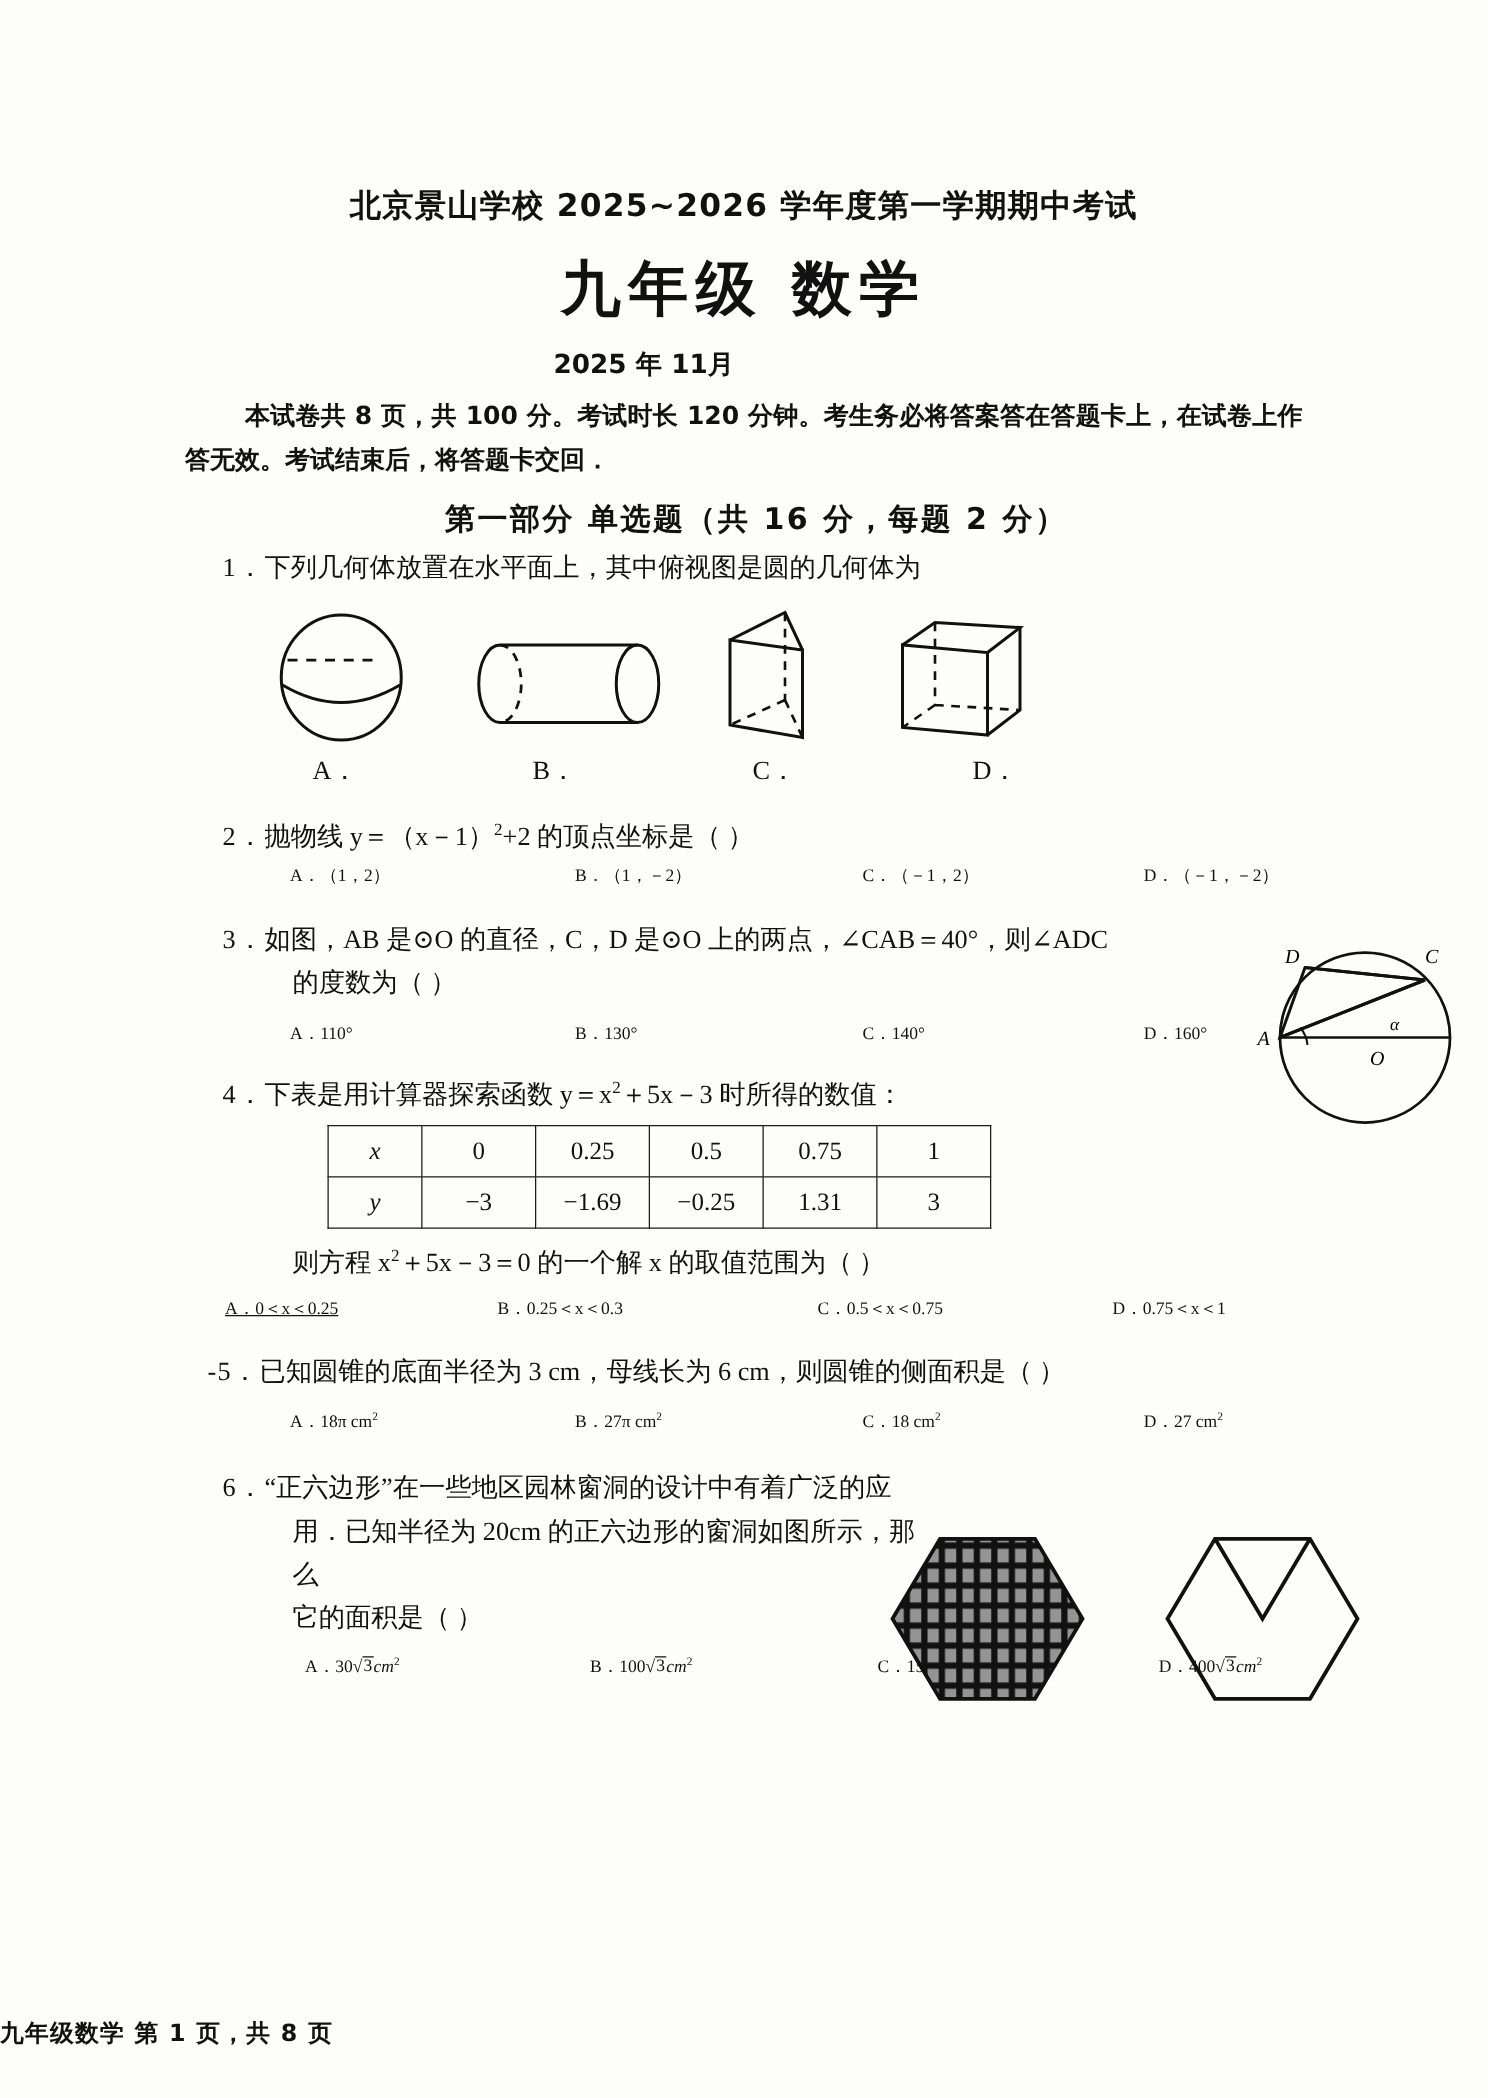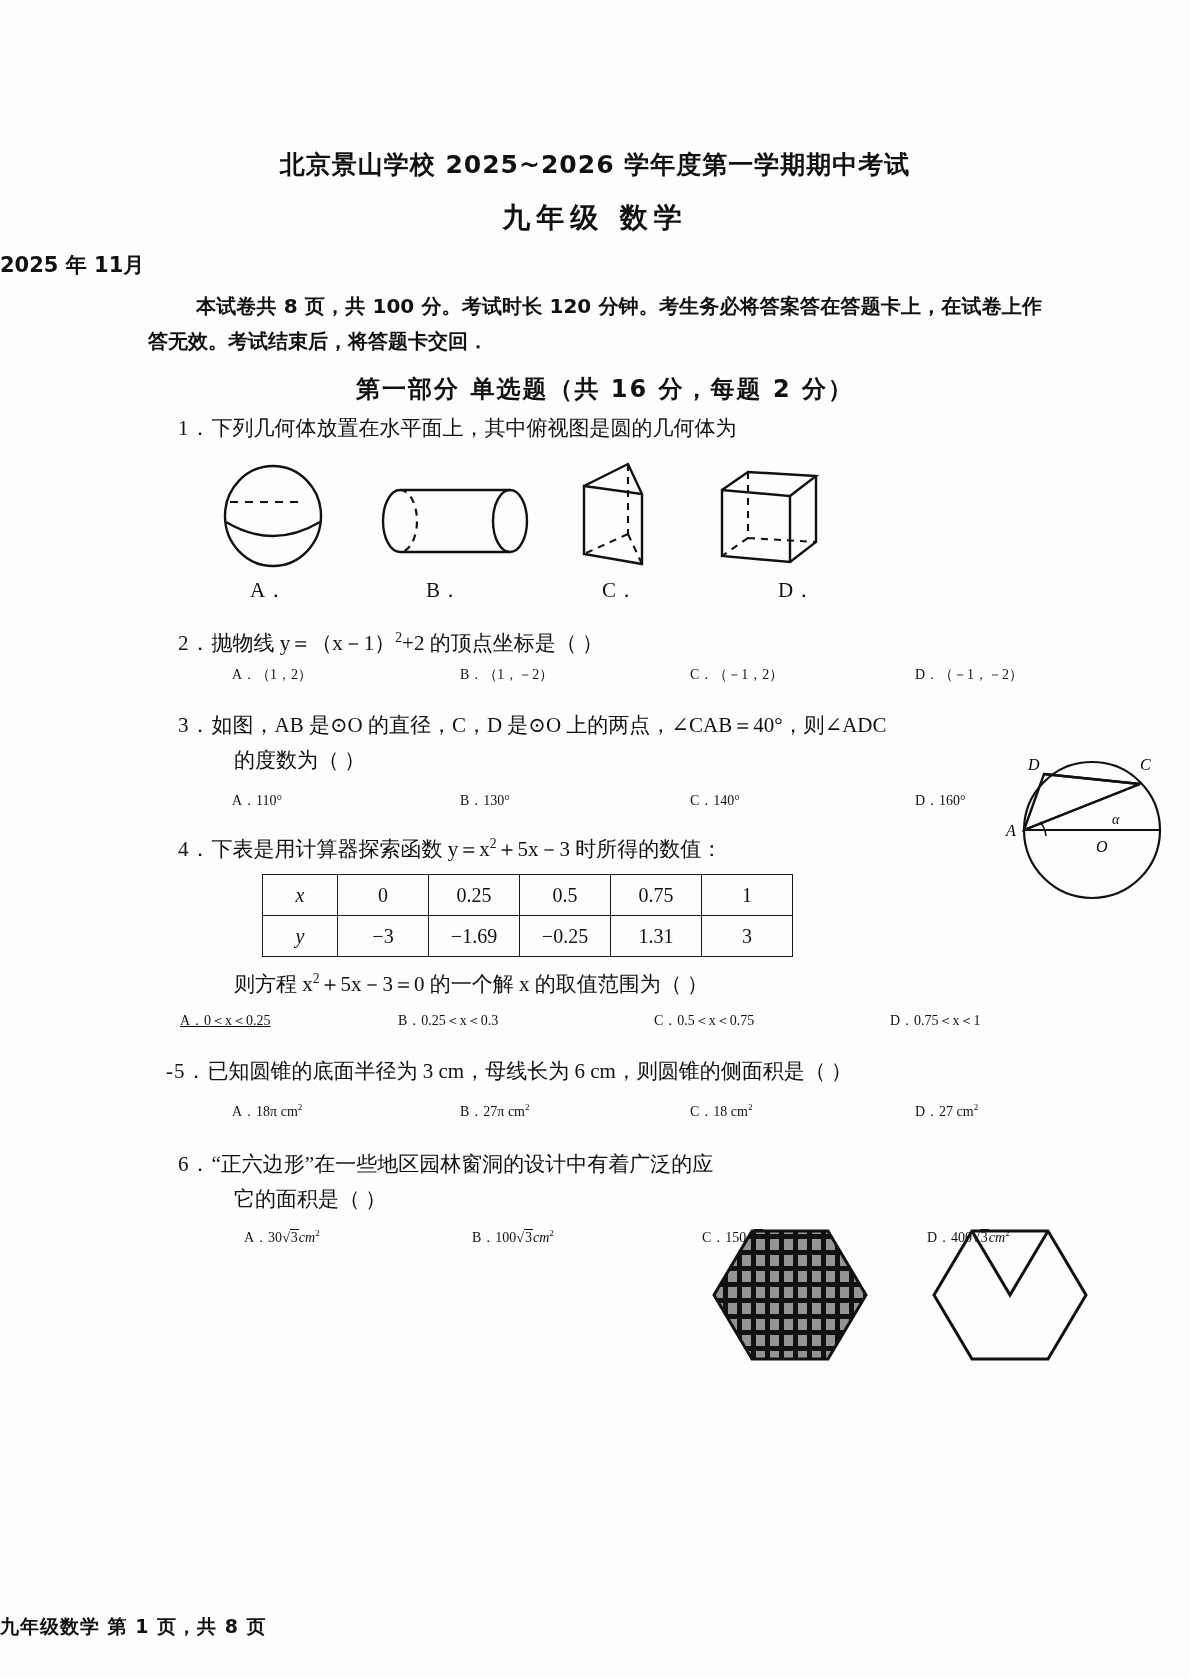--- a/index.html
+++ b/index.html
@@ -23,26 +23,26 @@
     font-weight:bold;
     font-size:25px;
     letter-spacing:1px;
     margin:0;
     padding-top:148px;
   }
   .title-sub{
     text-align:center;
     font-family:"DejaVu Sans","Liberation Sans",sans-serif;
     font-weight:bold;
-    font-size:28px;
+    font-size:48px;
     letter-spacing:6px;
     margin:18px 0 0 0;
   }
   .date-line{
-    text-align:left;
+    text-align:center;
     font-family:"DejaVu Sans","Liberation Sans",sans-serif;
     font-weight:bold;
     font-size:21px;
     margin:14px 160px 0 0;
   }
   .notice{
     font-family:"DejaVu Sans","Liberation Sans",sans-serif;
     font-weight:bold;
     font-size:20px;
     line-height:1.75;
@@ -249,20 +249,21 @@
   </div>
   <div class="opts" style="margin-top:14px;">
     <span class="opt-w1"><span>A．18π cm</span><sup>2</sup></span>
     <span class="opt-w2"><span>B．27π cm</span><sup>2</sup></span>
     <span class="opt-w3"><span>C．18 cm</span><sup>2</sup></span>
     <span><span>D．27 cm</span><sup>2</sup></span>
   </div>
 
   <div class="q" style="margin-top:26px;margin-right:450px;">
     <span class="q-line"><span class="q-num">6．</span><span>“正六边形”在一些地区园林窗洞的设计中有着广泛的应</span></span>
+    <span class="q-line indent">用．已知半径为 20cm 的正六边形的窗洞如图所示，那么</span>
     <span class="q-line indent">它的面积是（      ）</span>
   </div>
 
   <svg class="hex-fig" width="420" height="180" viewBox="0 0 420 180">
     <defs>
       <pattern id="lattice" width="14" height="16" patternUnits="userSpaceOnUse">
         <rect width="14" height="16" fill="#111"></rect>
         <rect x="2" y="2" width="9" height="11" fill="#ffffff" opacity="0.55"></rect>
       </pattern>
     </defs>

